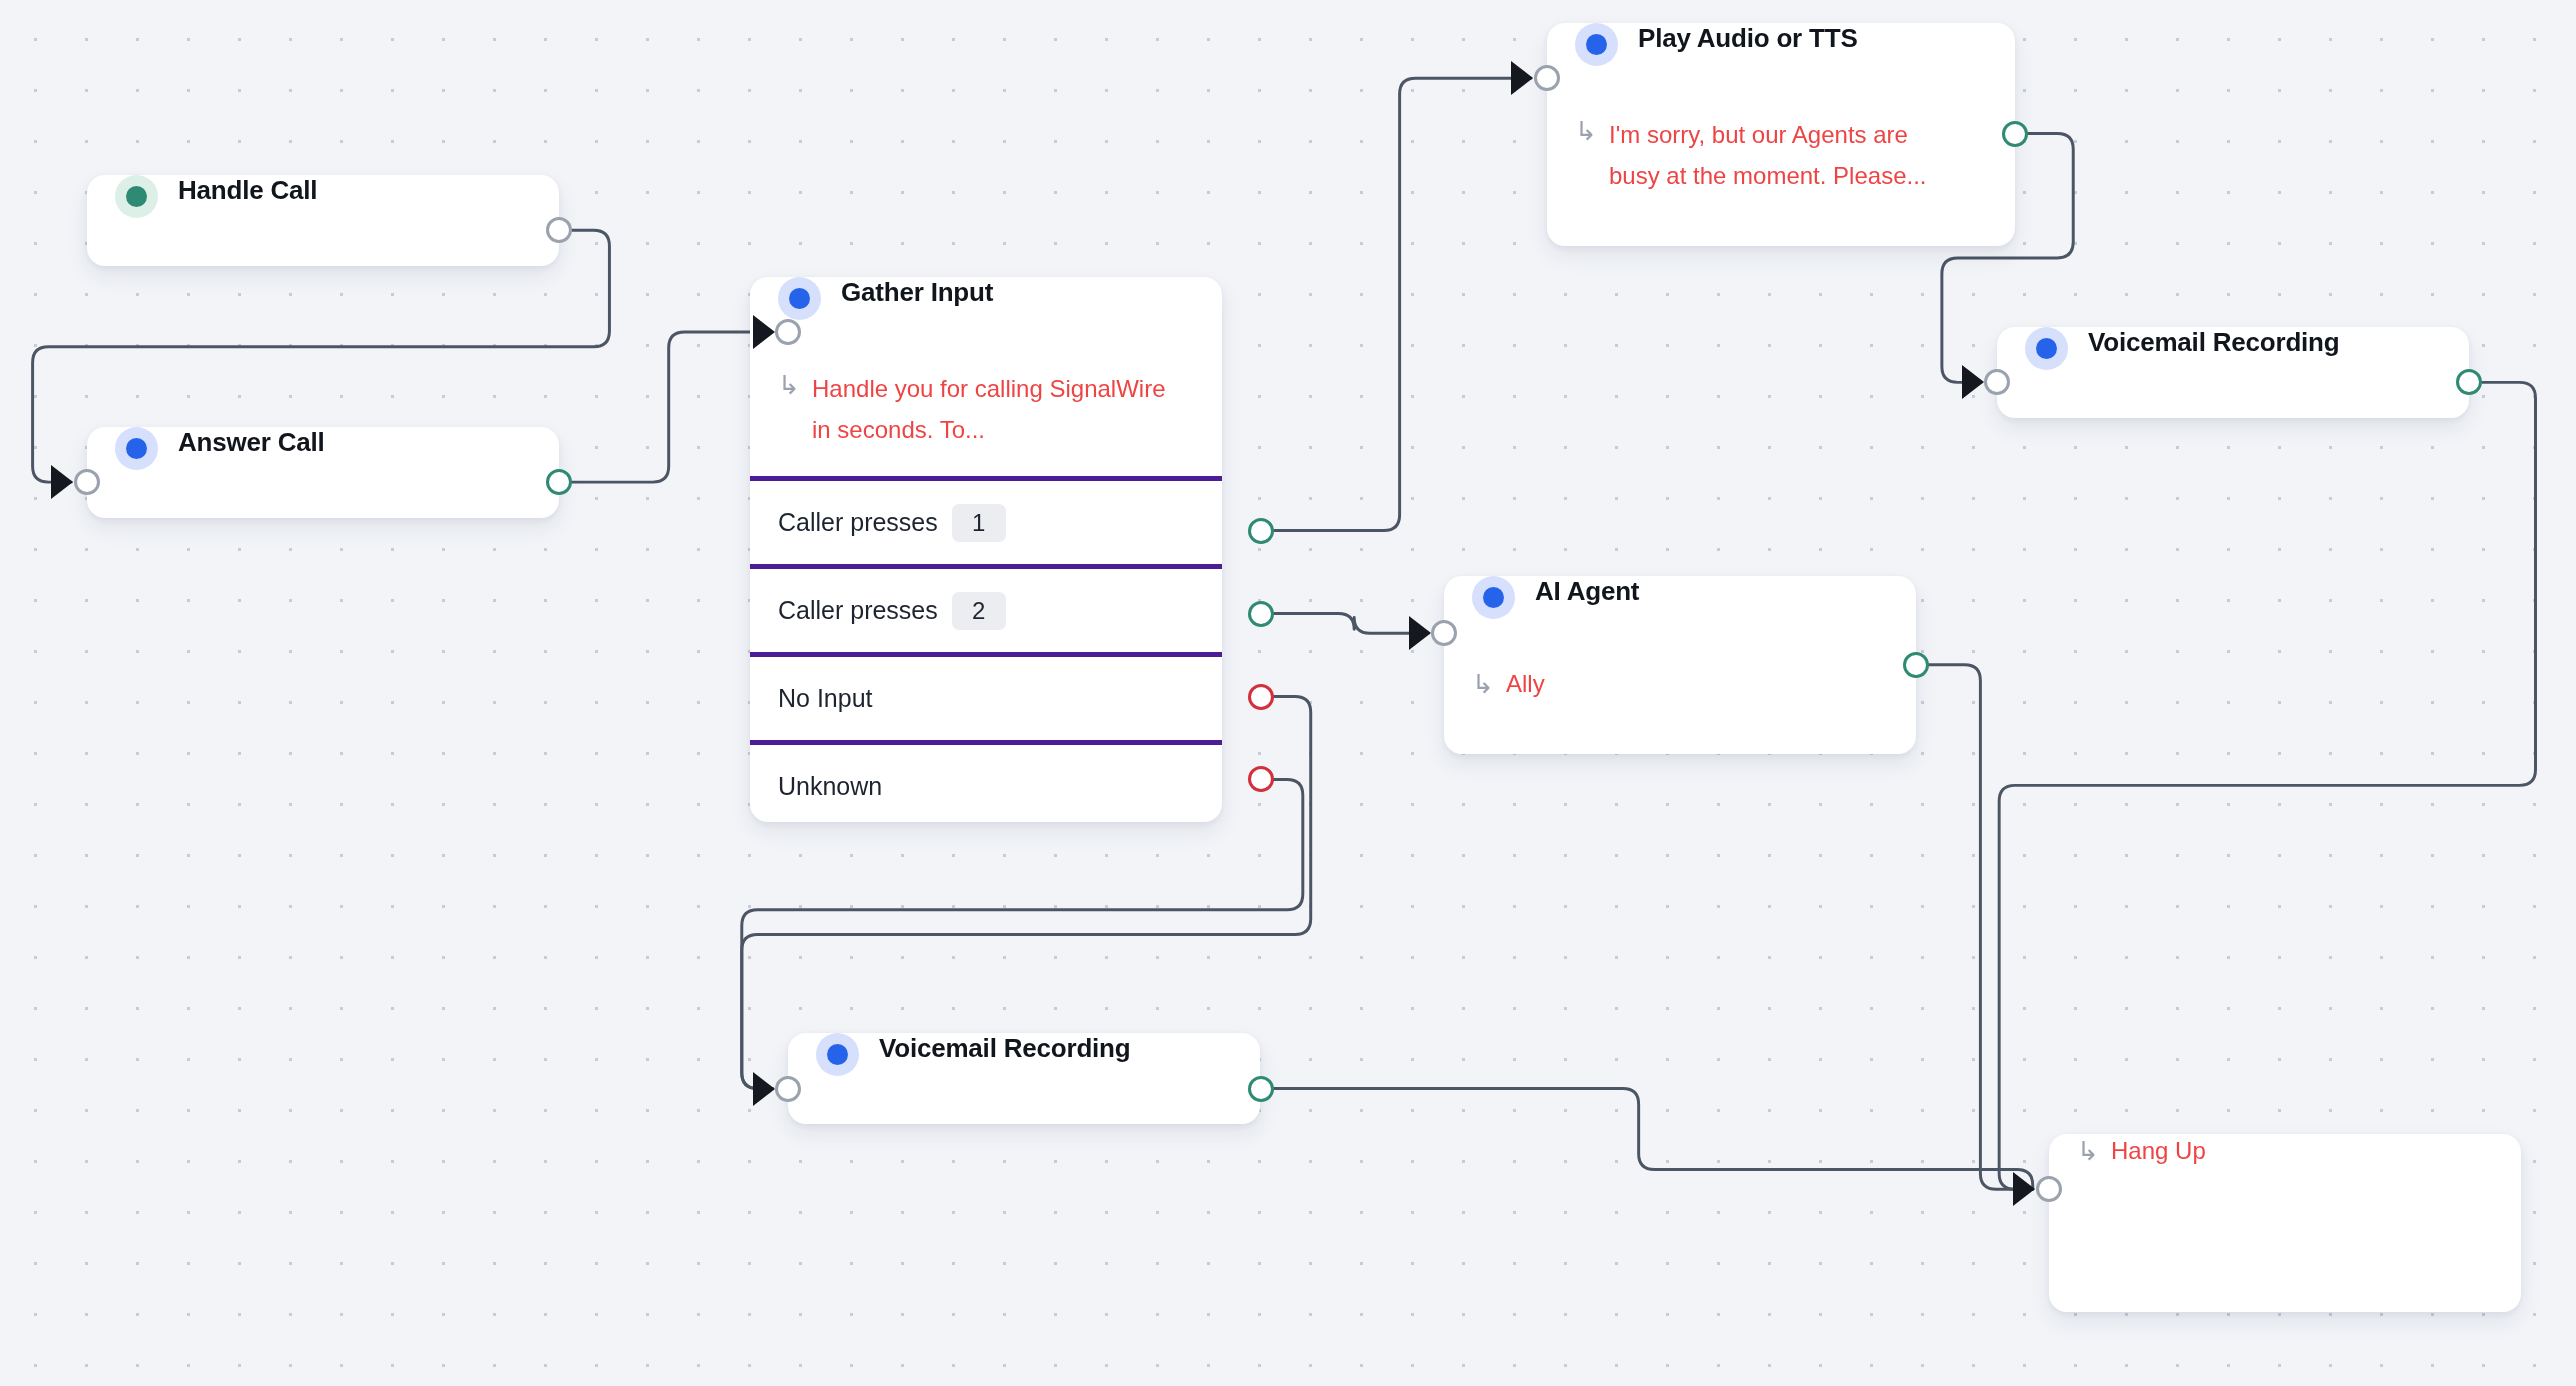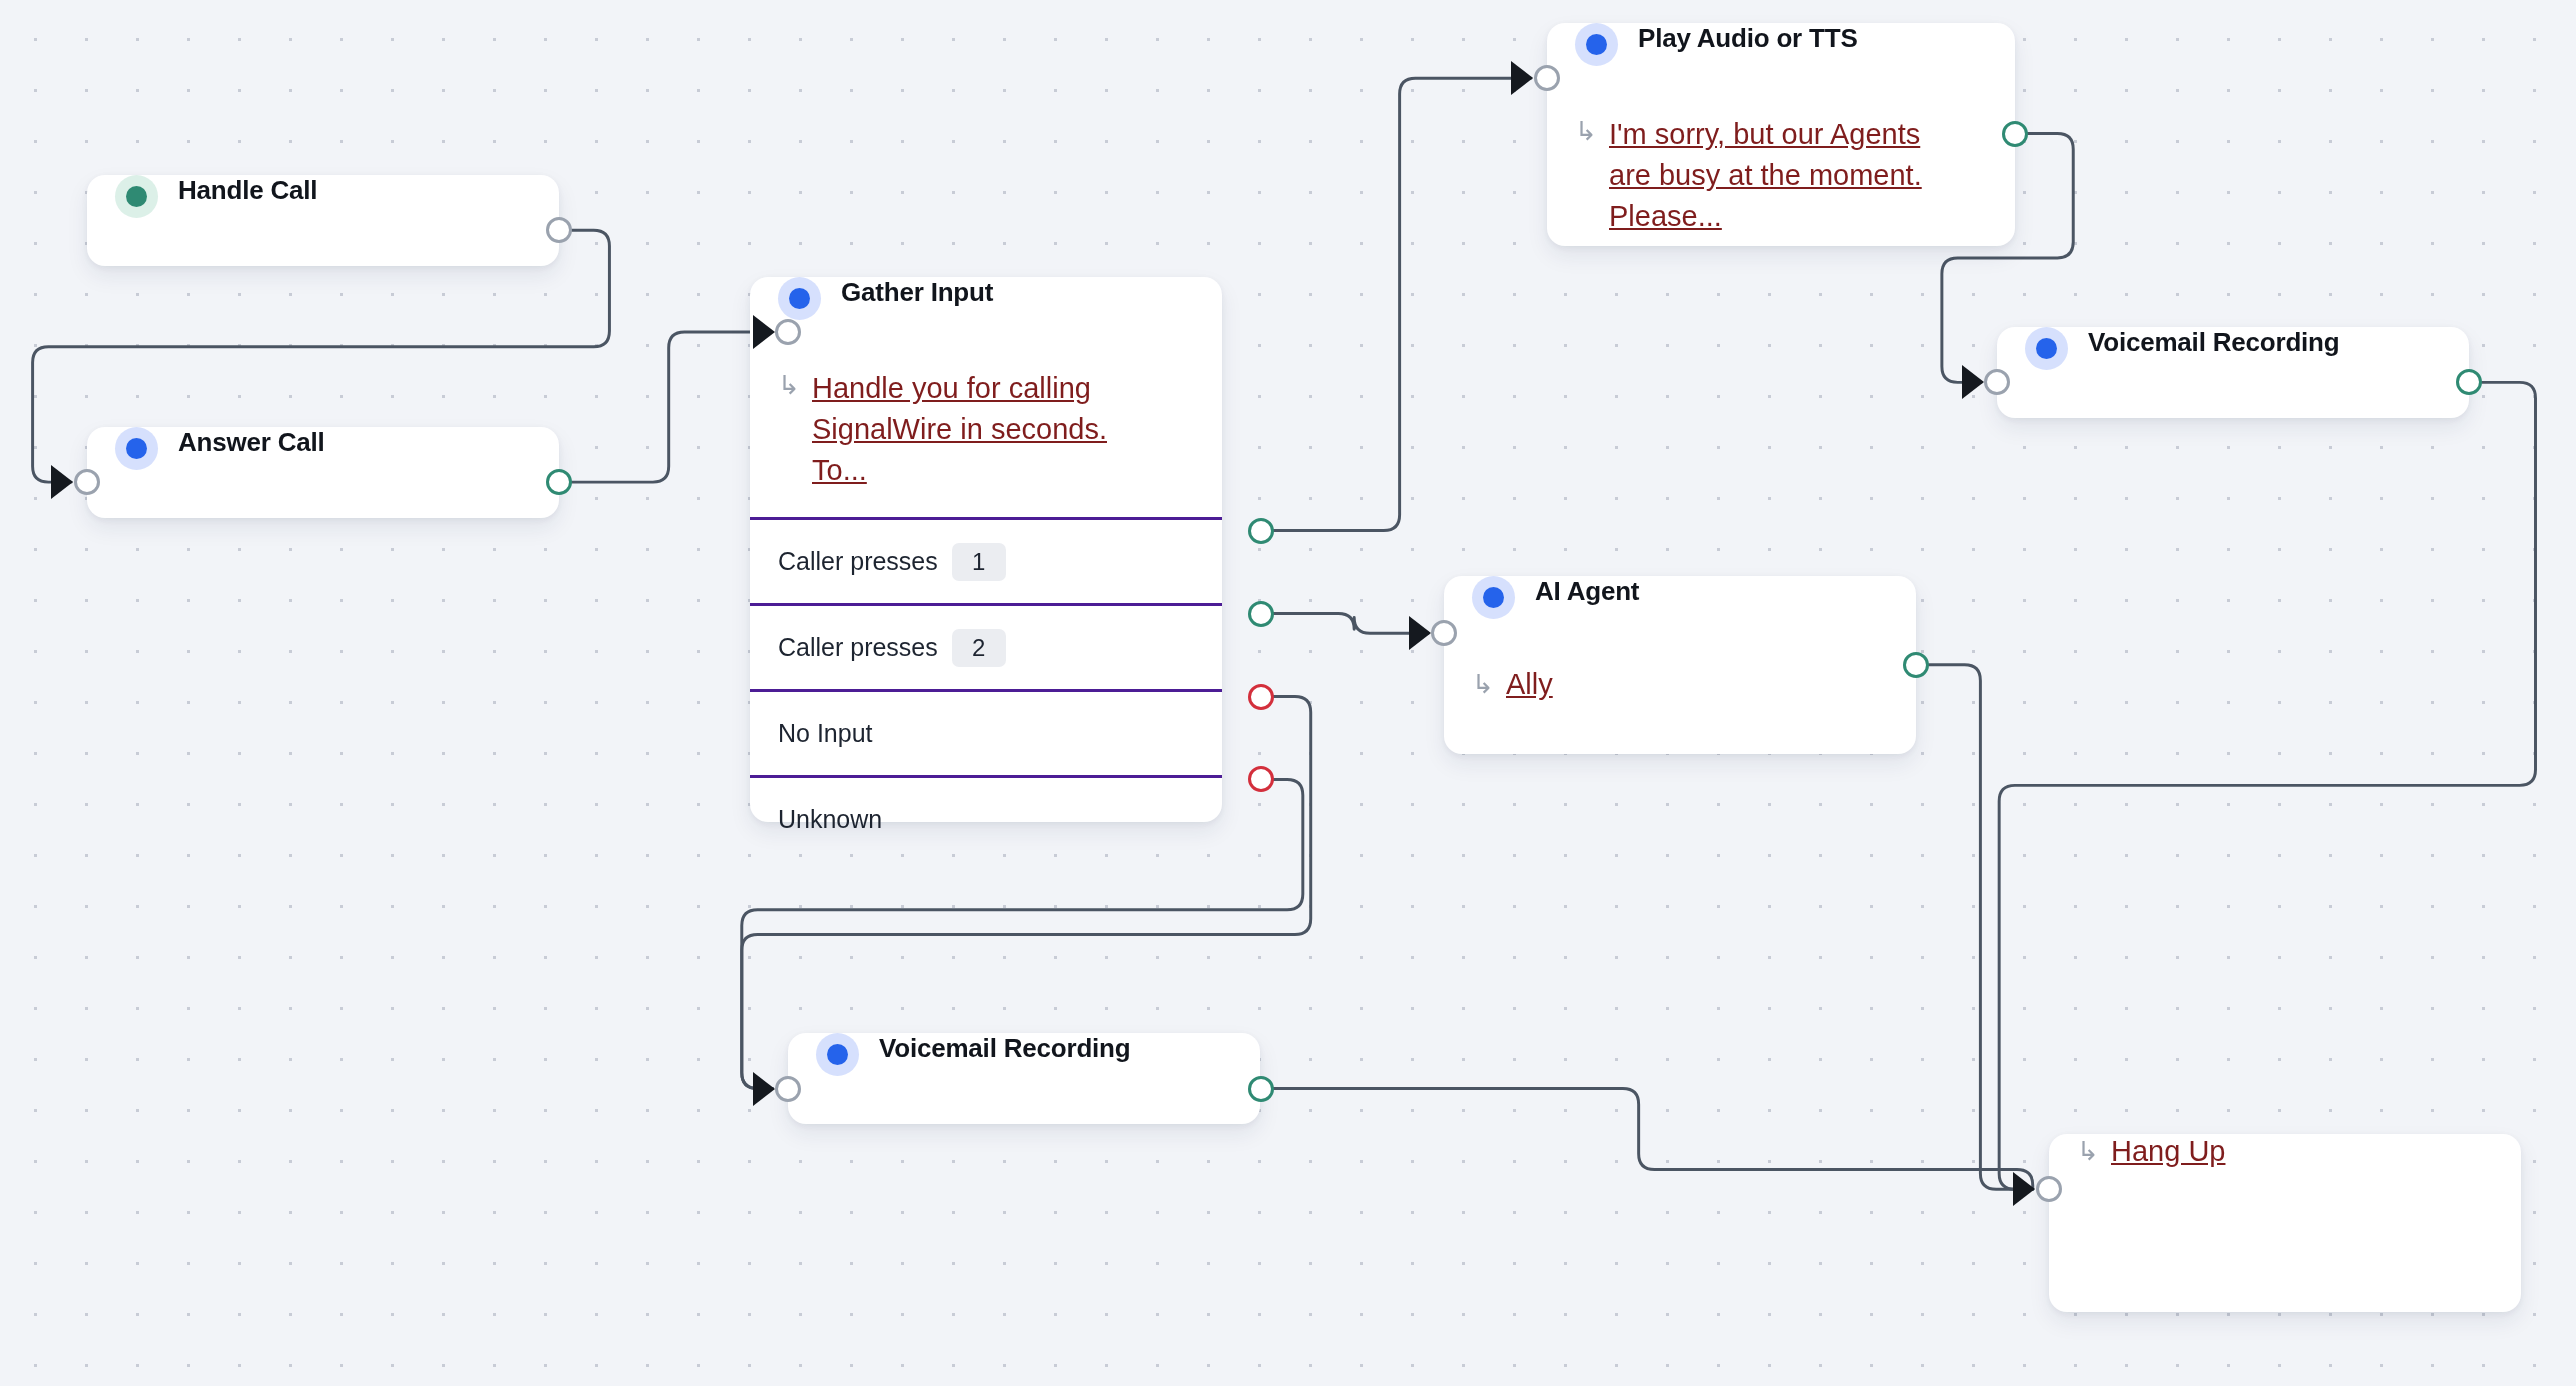--- a/index.html
+++ b/index.html
@@ -27,26 +27,26 @@
   .dot-wrap{width:43px;height:43px;border-radius:50%;display:flex;align-items:center;justify-content:center;flex:0 0 auto;}
   .dot-wrap.blue{background:#d6e0fd;}
   .dot-wrap.green{background:#dcf0e8;}
   .dot{width:21px;height:21px;border-radius:50%;}
   .dot.blue{background:#2563eb;}
   .dot.green{background:#2f8a73;}
   .node-title{font-size:26px;font-weight:700;color:#11151c;margin-left:20px;letter-spacing:-0.2px;white-space:nowrap;}
 
   .node-sub{display:flex;align-items:flex-start;padding:0 28px 26px 28px;}
   .sub-icon{width:34px;flex:0 0 auto;color:#9aa2ae;font-size:26px;line-height:30px;padding-top:2px;}
-  .sub-text{font-size:29px;color:#7f1d1d;line-height:41px;max-width:356px;text-decoration:underline;}
+  .sub-text{font-size:24px;color:#ef4444;line-height:41px;max-width:356px;}
   .sub-text.single{line-height:34px;}
 
   .choice{
     display:flex;align-items:center;height:83px;padding:0 28px;
-    border-top:3px solid #4c1d95;font-size:25px;color:#1d2430;
+    border-top:5px solid #4c1d95;font-size:25px;color:#1d2430;
   }
   .chip{
     display:inline-flex;align-items:center;justify-content:center;
     min-width:34px;height:38px;padding:0 10px;margin-left:14px;
     background:#ebedf1;border-radius:7px;font-size:24px;color:#1d2430;
   }
 
   .port{
     position:absolute;width:26px;height:26px;border-radius:50%;
     background:#ffffff;box-sizing:border-box;border:3.5px solid #9aa2ae;

